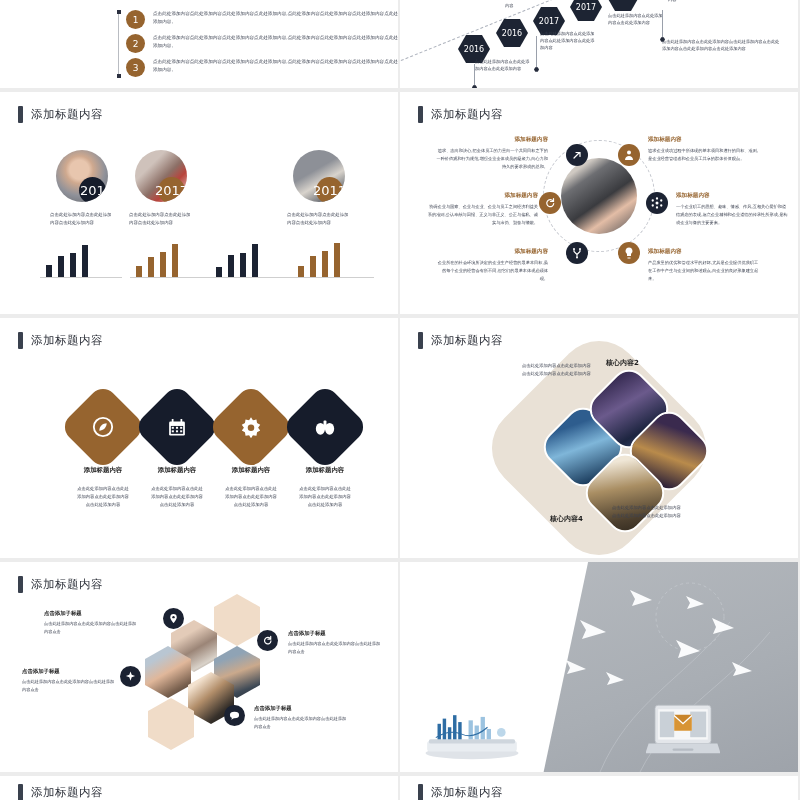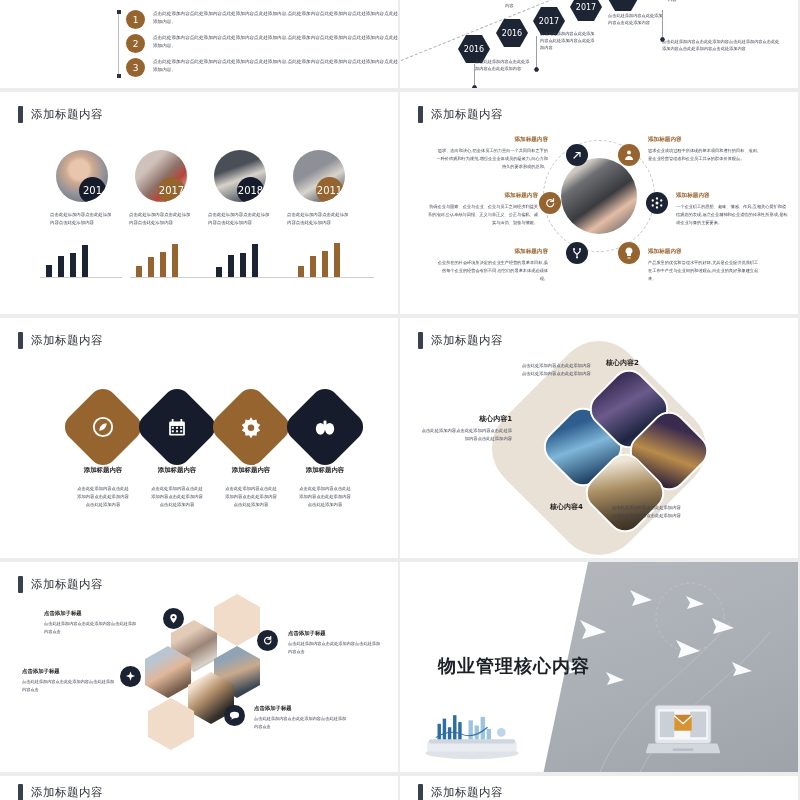--- a/index.html
+++ b/index.html
@@ -43,21 +43,21 @@
             clip-path:polygon(25% 3%,75% 3%,100% 50%,75% 97%,25% 97%,0 50%); }
   .hx-stem { position:absolute; width:1px; background:#9aa0ab; }
   .hx-txt { position:absolute; font-size:4.2px; line-height:1.7; color:#3b4150; width:58px; }
   .dashline { position:absolute; border-top:1px dashed #aeb3bd; transform-origin:0 0; }
 
   
   .tm { position:absolute; width:88px; }
   .tm-photo { width:52px; height:52px; border-radius:50%; overflow:hidden; position:relative;
               background:#b9b2ad; margin-left:6px; }
   .tm-badge { position:absolute; right:2px; bottom:-2px; width:27px; height:27px; border-radius:50%;
-              display:flex; align-items:center; justify-content:center; color:#fff; font-size:10px; }
+              display:flex; align-items:center; justify-content:center; color:#fff; font-size:13px; }
   .tm-txt { font-size:4.4px; line-height:1.8; color:#3b4150; margin-top:9px; width:62px; }
   .bars { position:absolute; height:36px; width:82px; border-bottom:1px solid #cfcfcf;
           display:flex; align-items:flex-end; gap:6px; padding-left:6px; }
   .bars i { display:block; width:6px; }
 
   
   .ring { position:absolute; left:calc(50% - 56px); top:48px; width:112px; height:112px;
           border-radius:50%; border:1px dashed #c4c7ce; }
   .center-photo { position:absolute; left:calc(50% - 38px); top:66px; width:76px; height:76px;
                   border-radius:50%; overflow:hidden; background:#7d7f84; }
@@ -172,26 +172,20 @@
       <div class="tm-txt">点击此处添加内容点击此处添加内容点击此处添加内容</div>
     </div>
 
     <div class="tm" style="left:129px;top:58px">
       <div class="tm-photo" style="background:linear-gradient(135deg,#cfc2bb 0 30%,#8c6f66 55%,#b8443c 70%,#efe7e1 100%);">
         <div class="tm-badge" style="background:#96642f">2017</div>
       </div>
       <div class="tm-txt">点击此处添加内容点击此处添加内容点击此处添加内容</div>
     </div>
 
-    <div class="tm" style="left:208px;top:58px">
-      <div class="tm-photo" style="background:linear-gradient(160deg,#4a4f57 0 35%,#d7d2cb 55%,#6e737b 80%,#2f333a 100%);">
-        <div class="tm-badge" style="background:#161c2b">2018</div>
-      </div>
-      <div class="tm-txt">点击此处添加内容点击此处添加内容点击此处添加内容</div>
-    </div>
 
     <div class="tm" style="left:287px;top:58px">
       <div class="tm-photo" style="background:linear-gradient(150deg,#8d9097 0 40%,#d8d3cc 60%,#63676e 85%,#33373d 100%);">
         <div class="tm-badge" style="background:#96642f">2011</div>
       </div>
       <div class="tm-txt">点击此处添加内容点击此处添加内容点击此处添加内容</div>
     </div>
 
     <div class="bars" style="left:40px;top:150px">
       <i style="height:12px;background:#1c2333"></i>
@@ -370,29 +364,25 @@
     <div class="petal" style="left:196px;top:58px">
       <div class="img" style="background:linear-gradient(150deg,#3b2f57 0 25%,#6b5a8c 45%,#1d2540 70%,#4e6fa0 100%)"></div>
     </div>
     <div class="petal" style="left:236px;top:100px">
       <div class="img" style="background:linear-gradient(200deg,#3a2a4e 0 30%,#b98b4b 55%,#2a1f38 80%,#6a4f7a 100%)"></div>
     </div>
     <div class="petal" style="left:192px;top:142px">
       <div class="img" style="background:linear-gradient(170deg,#efe6d6 0 20%,#a98e63 45%,#4c3f2e 75%,#1f1a14 100%)"></div>
     </div>
 
-    <div class="plabel" style="left:20px;top:96px;text-align:right">
-      <h5>核心内容1</h5>
-      <p>点击此处添加内容点击此处添加内容点击此处添加内容点击此处添加内容</p>
-    </div>
     <div class="plabel" style="left:206px;top:40px">
       <h5>核心内容2</h5>
     </div>
     <div style="position:absolute;left:122px;top:44px;width:70px;font-size:4.3px;line-height:1.85;color:#3b4150">点击此处添加内容点击此处添加内容点击此处添加内容点击此处添加内容</div>
-    <div class="plabel" style="left:150px;top:184px">
+    <div class="plabel" style="left:150px;top:196px">
       <h5>核心内容4</h5>
     </div>
     <div style="position:absolute;left:212px;top:186px;width:70px;font-size:4.3px;line-height:1.85;color:#3b4150">点击此处添加内容点击此处添加内容点击此处添加内容点击此处添加内容</div>
   </div>
 
   <div class="slide r3">
     <div class="stitle">
       <div class="bar"></div>
       <div class="txt">添加标题内容</div>
     </div>
@@ -474,21 +464,20 @@
           <path d="M100 58l26 12-24 7 4-9z"></path>
           <path d="M86 98l20 9-19 5 3-6z"></path>
           <path d="M126 110l18 8-17 5 3-6z"></path>
           <path d="M196 78l24 11-22 7 3-9z"></path>
           <path d="M232 56l22 10-21 6 3-7z"></path>
           <path d="M252 100l20 9-19 5 3-6z"></path>
           <path d="M206 34l18 8-17 5 3-6z"></path>
         </g>
       </svg>
 
-      <div class="cover-title">物业管理核心内容</div>
 
       <svg class="tablet" viewBox="0 0 120 58">
         <ellipse cx="60" cy="50" rx="54" ry="7" fill="#dfe3e8"></ellipse>
         <rect x="8" y="36" width="104" height="12" rx="3" fill="#e9edf1"></rect>
         <rect x="10" y="34" width="100" height="5" rx="2" fill="#cfd6dd"></rect>
         <g fill="#2e6da4">
           <rect x="20" y="16" width="4" height="18"></rect>
             <rect x="26" y="10" width="4" height="24"></rect>
           <rect x="32" y="20" width="4" height="14"></rect>
             <rect x="38" y="6" width="4" height="28"></rect>

